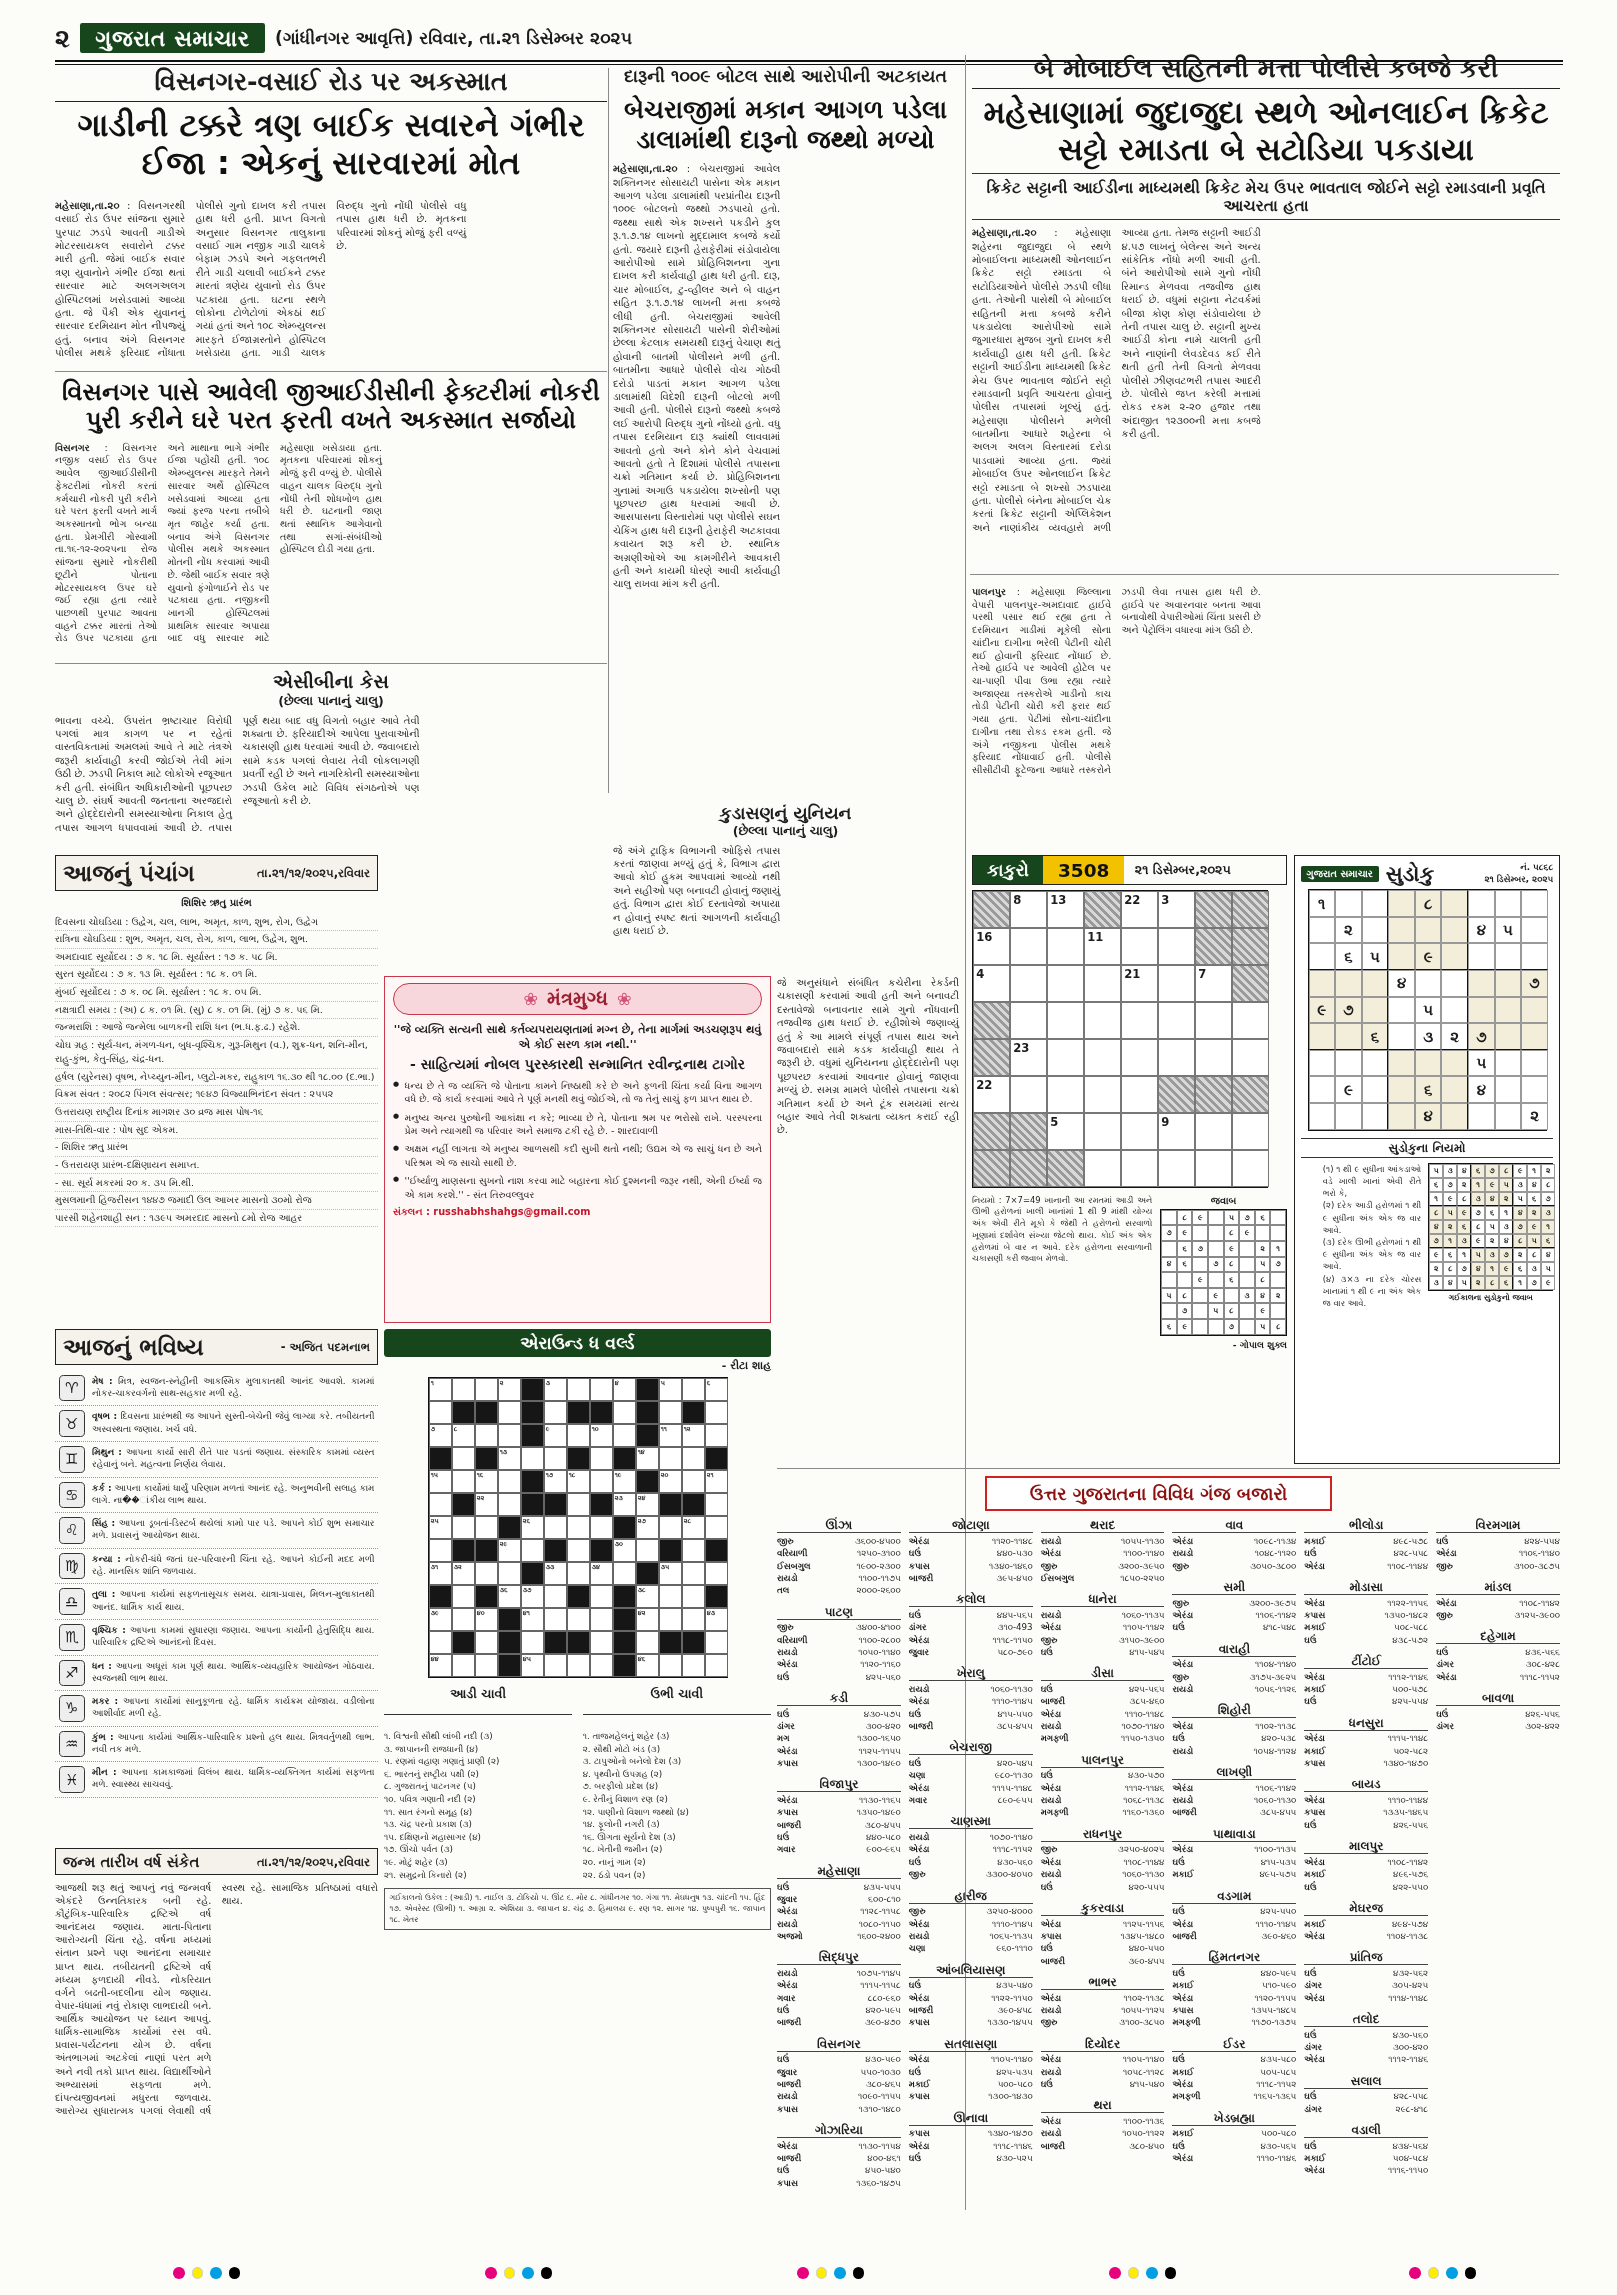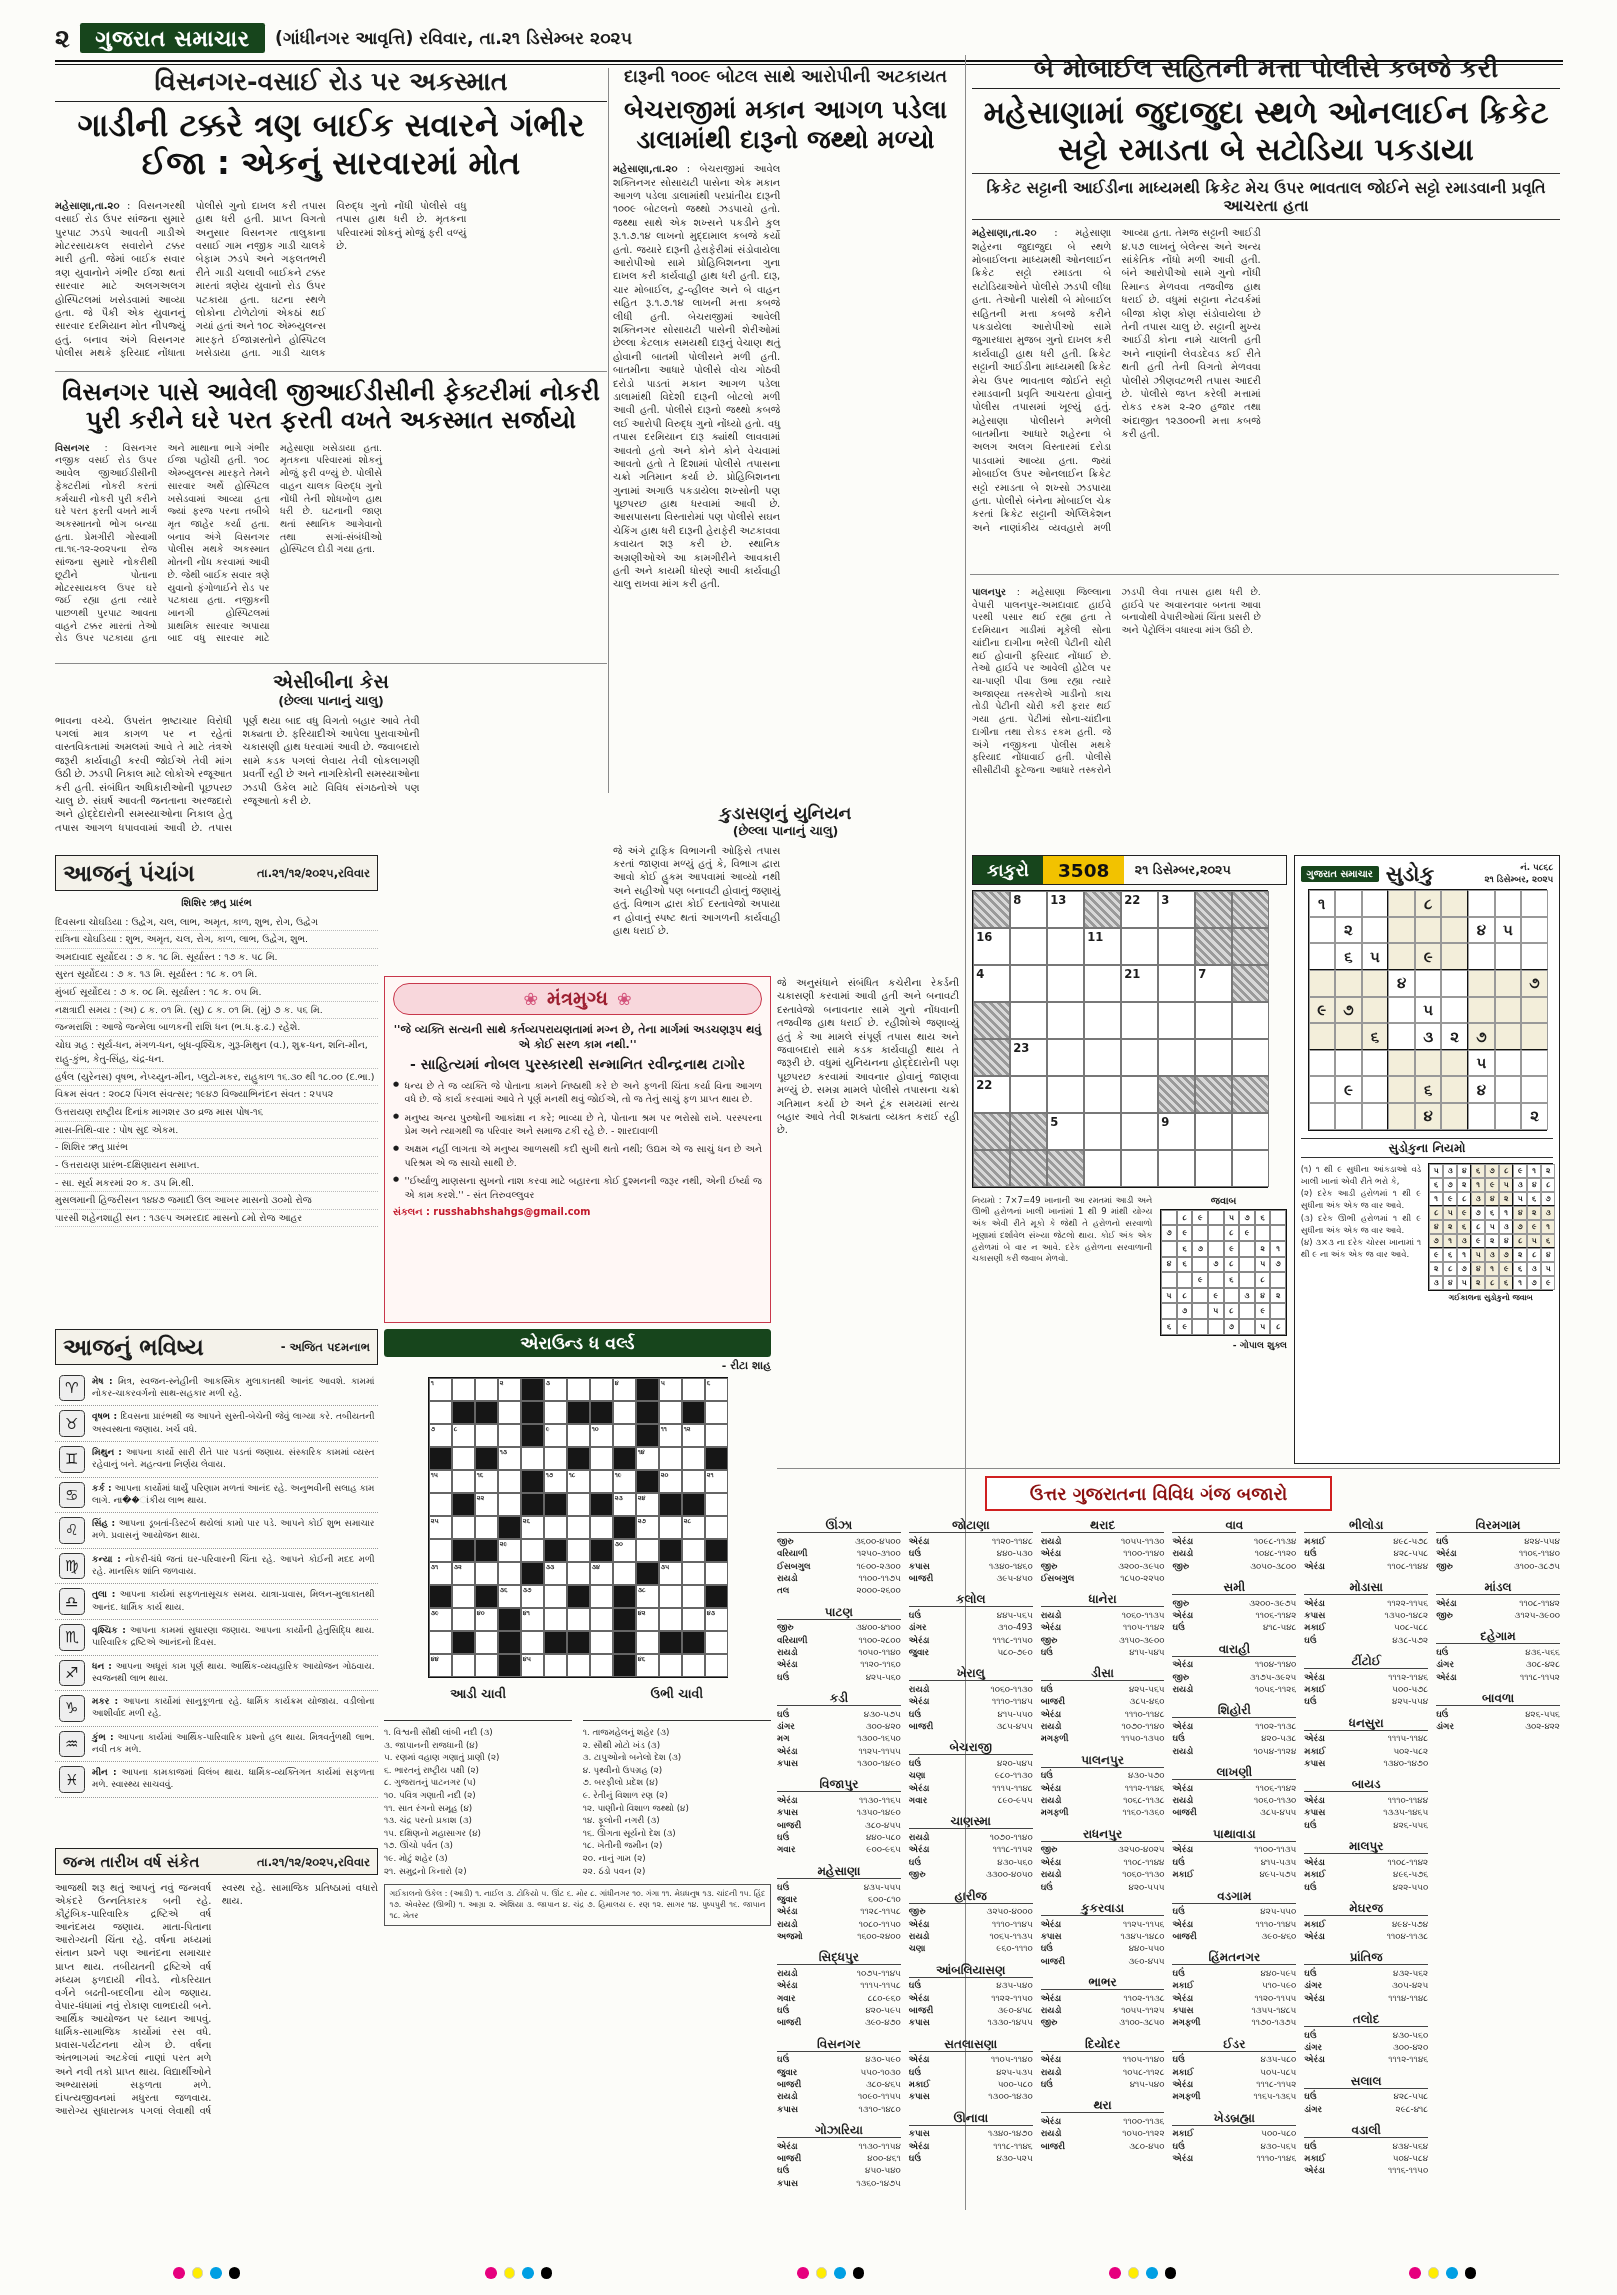--- a/index.html
+++ b/index.html
@@ -53,21 +53,21 @@
 
   
   .xw-headbar{background:#17451c;color:#fff;text-align:center;font-size:17.3px;font-weight:bold;padding:4px 0;border-radius:3.5px;margin-bottom:2.3px;}
   .xw-by{text-align:right;font-size:11px;font-weight:bold;margin-bottom:4.6px;}
   .xw-grid{display:grid;grid-template-columns:repeat(13,23px);grid-auto-rows:23px;border:1.7px solid #111;width:300px;margin:0 auto 8px;}
   .xw-cell{border:0.6px solid #666;background:#fff;position:relative;}
   .xw-blk{background:#161616;}
   .xw-num{position:absolute;left:1.2px;top:0.6px;font-size:6.4px;font-weight:bold;}
   .clue-wrap{display:flex;gap:10.4px;}
   .clue-col{flex:1;}
-  .clue-title{font-size:12.7px;font-weight:bold;text-align:center;border-bottom:1.2px solid #333;margin-bottom:5px;padding-bottom:18px;}
+  .clue-title{font-size:12.7px;font-weight:bold;text-align:center;border-bottom:1.2px solid #333;margin-bottom:15px;padding-bottom:12px;}
   .clue{font-size:8.7px;line-height:1.45;}
   .xw-sol{border:0.9px solid #555;margin-top:7px;padding:3.5px 4.6px;font-size:7.8px;line-height:1.4;text-align:justify;}
 
   
   .kk-head{display:flex;align-items:stretch;height:30px;margin-bottom:4.6px;border:1.2px solid #222;}
   .kk-name{background:#17451c;color:#fff;font-size:17.3px;font-weight:bold;display:flex;align-items:center;padding:0 14px;}
   .kk-no{background:#f2c200;color:#111;font-size:18.5px;font-weight:bold;display:flex;align-items:center;padding:0 15px;}
   .kk-date{display:flex;align-items:center;font-size:12.7px;font-weight:bold;padding:0 10.4px;}
   .kk-grid{display:grid;grid-template-columns:repeat(8,37px);grid-auto-rows:37px;border:1.7px solid #111;width:296px;margin-bottom:7px;}
   .kk-cell{border:0.6px solid #777;background:#fff;position:relative;}
@@ -919,21 +919,21 @@
           <div class="sd-cell" style="border-right-width: 1.7px; border-right-color: rgb(17, 17, 17);"></div>
           <div class="sd-cell sd-shade"></div>
           <div class="sd-cell sd-shade">૪</div>
           <div class="sd-cell sd-shade" style="border-right-width: 1.7px; border-right-color: rgb(17, 17, 17);"></div>
           <div class="sd-cell"></div>
           <div class="sd-cell"></div>
           <div class="sd-cell">૨</div>
         </div>
       <div class="sud-rules-title">સુડોકુના નિયમો</div>
       <div class="sud-flex">
-        <div style="flex:1;">
+        <div style="flex:1;margin-left:22px;">
 
         <p class="sud-rule">(૧) ૧ થી ૯ સુધીના આંકડાઓ વડે ખાલી ખાનાં એવી રીતે ભરો કે,</p>
             <p class="sud-rule">(૨) દરેક આડી હરોળમાં ૧ થી ૯ સુધીના અંક એક જ વાર આવે.</p>
             <p class="sud-rule">(૩) દરેક ઊભી હરોળમાં ૧ થી ૯ સુધીના અંક એક જ વાર આવે.</p>
             <p class="sud-rule">(૪) ૩×૩ ના દરેક ચોરસ ખાનામાં ૧ થી ૯ ના અંક એક જ વાર આવે.</p>
           </div>
         <div>
           <div class="sd-grid mini">
               <div class="sd-cell">૫</div>
               <div class="sd-cell">૩</div>

